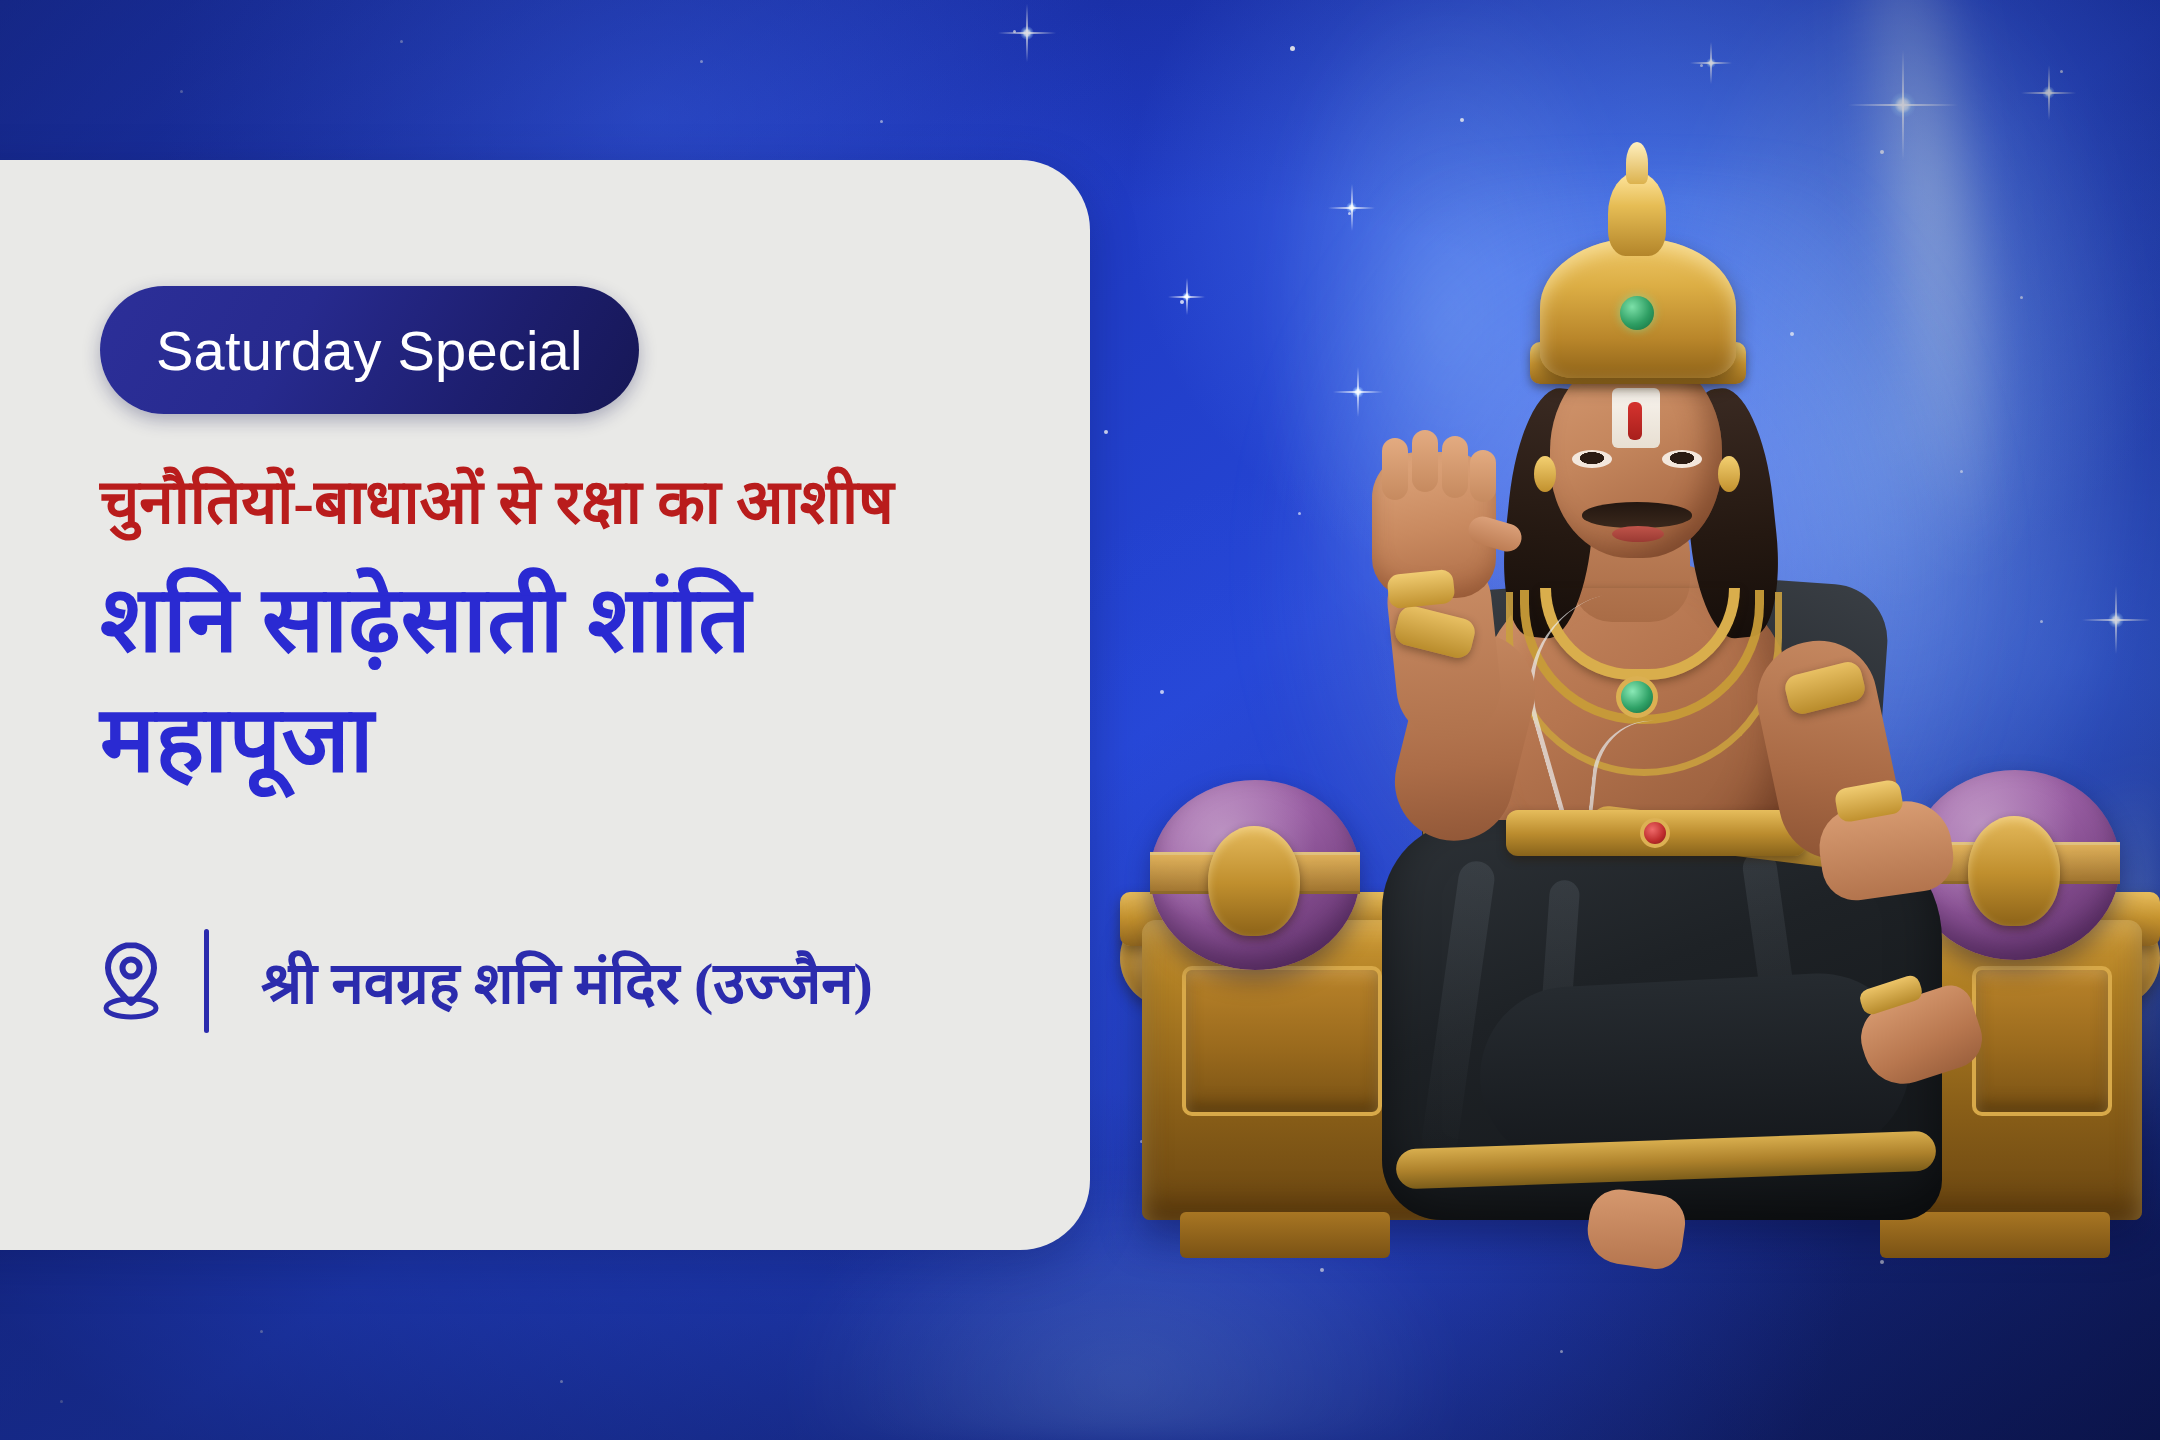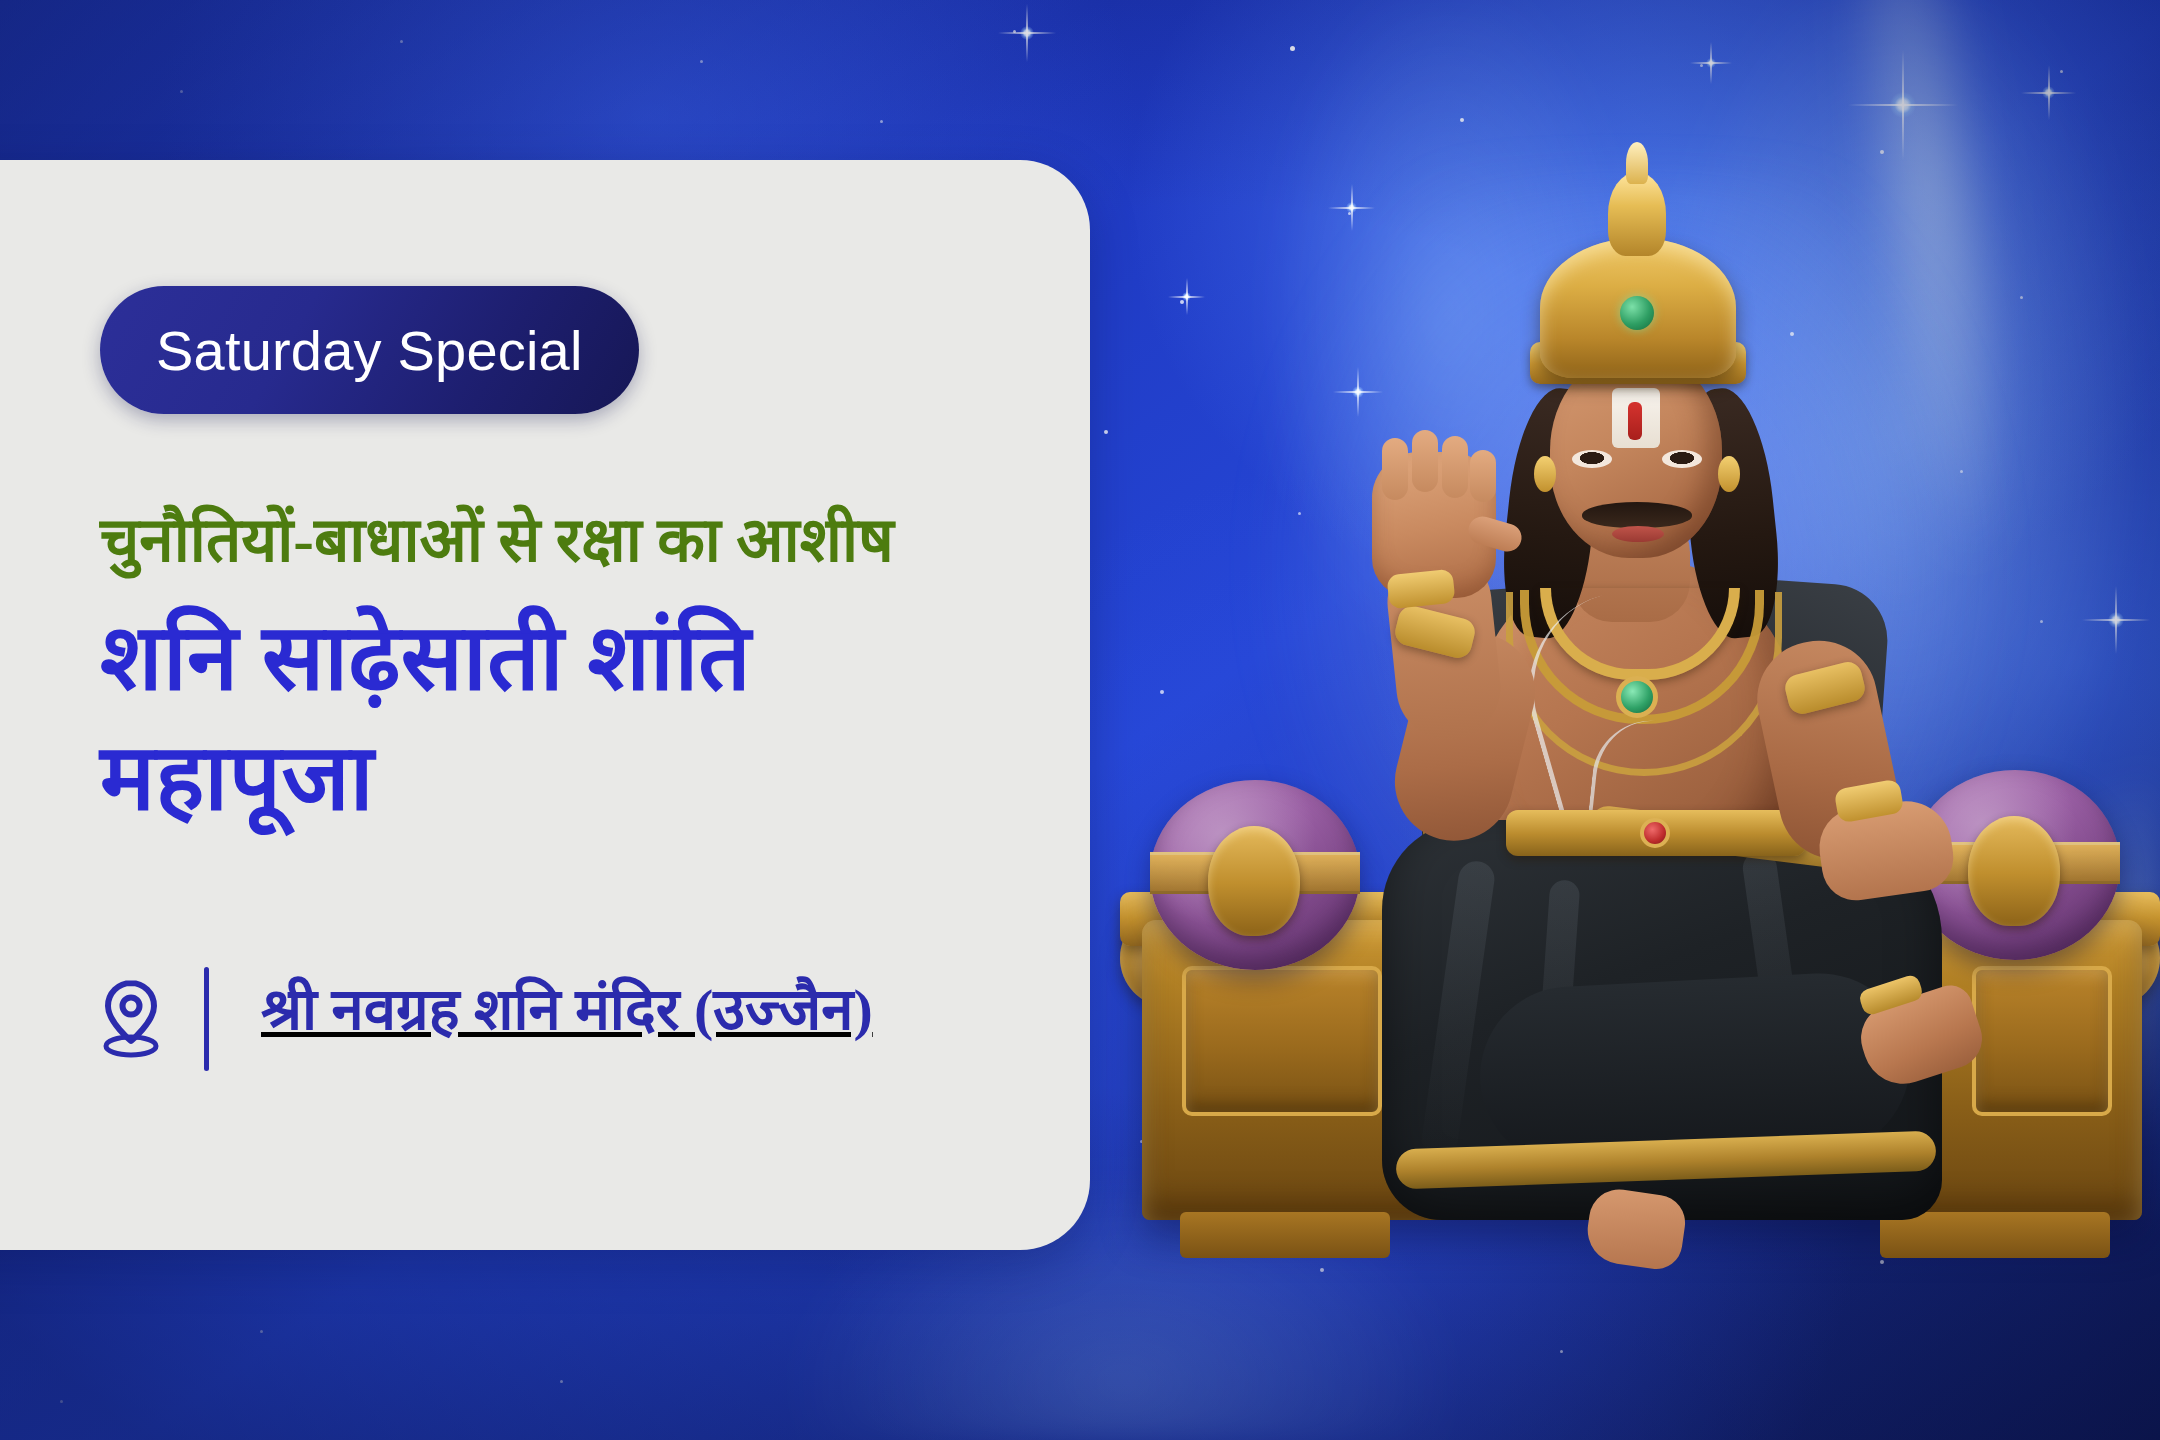--- a/index.html
+++ b/index.html
@@ -83,45 +83,44 @@
     padding:0 56px;
     border-radius:64px;
     background:linear-gradient(120deg, #2c2f99 0%, #272a8e 36%, #1d1e6e 72%, #161755 100%);
     color:#ffffff;
     font-size:56px; font-weight:400; letter-spacing:.2px;
     white-space:nowrap;
     box-shadow:0 6px 18px rgba(20,22,80,.30);
   }
 
   .subtitle {
-    margin-top:92px;
+    margin-top:54px;
     font-family:"Liberation Serif", serif;
     font-weight:700;
     font-size:62px;
     line-height:1.12;
-    color:#4d7c0f;
+    color:#b91c1c;
     white-space:nowrap;
   }
 
   .headline {
     margin-top:24px;
     font-family:"Liberation Serif", serif;
     font-weight:700;
     font-size:92px;
     line-height:1.30;
     color:#2a2ad2;
     letter-spacing:.5px;
     max-width:880px;
   }
 
   .venue-row {
-    display:flex; 
+    display:flex; align-items:center;
     margin-top:128px;
     gap:12px;
-    text-decoration:underline;
   }
   .pin-wrap { width:86px; display:flex; align-items:center; justify-content:flex-start; }
   .divider {
     width:5px; height:104px;
     background:#2b2bad;
     margin:0 40px 0 6px;
     border-radius:3px;
   }
   .venue-text {
     font-family:"Liberation Serif", serif;

